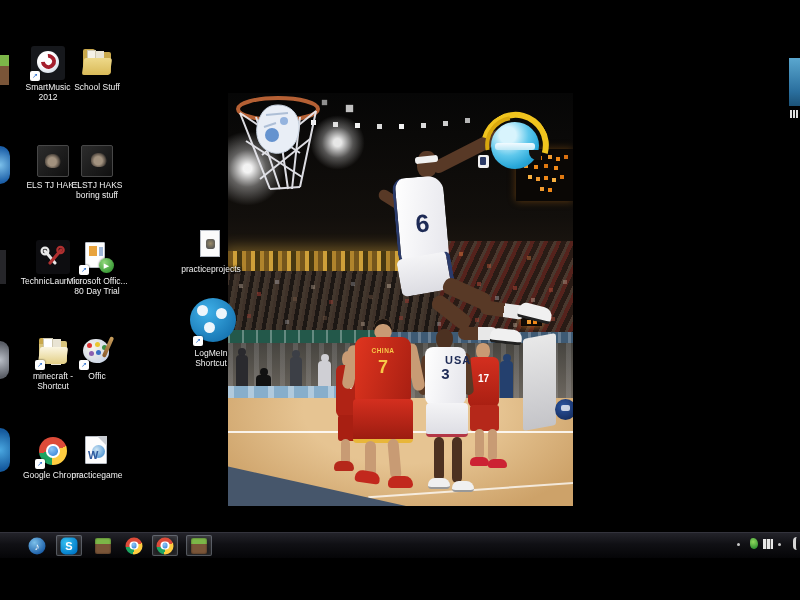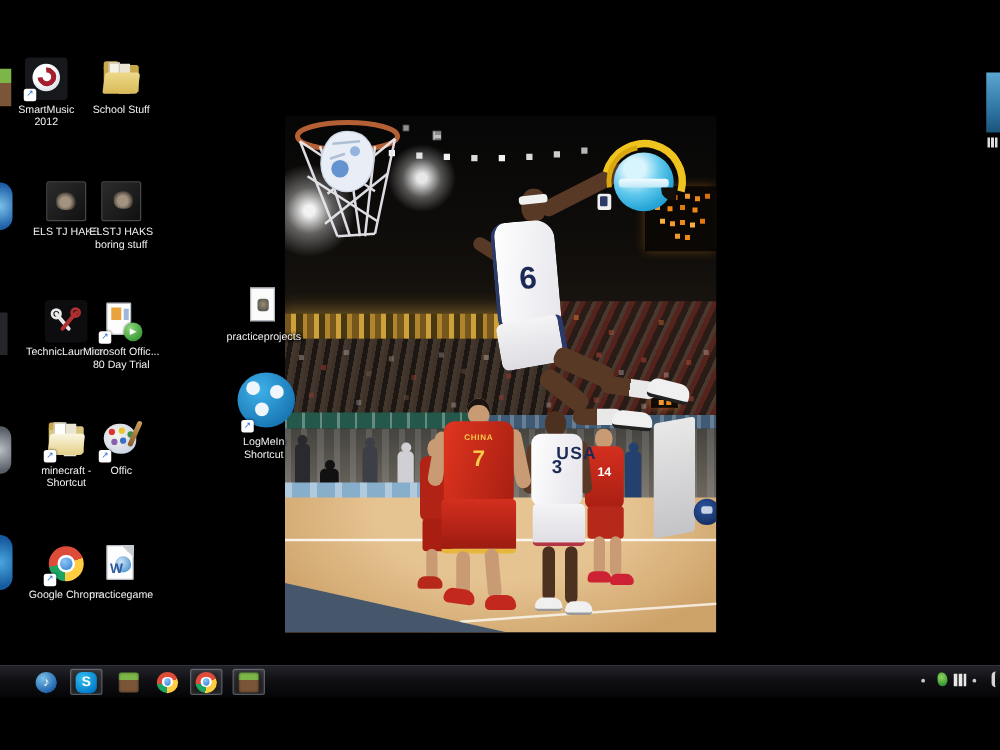--- a/index.html
+++ b/index.html
@@ -235,35 +235,35 @@
       <span class="jersey-txt" style="top:14px;font-size:11px;color:#fff;">4</span>
     </div>
     <div class="abs" style="left:110px;top:322px;width:24px;height:26px;background:#a81f12;border-radius:3px;"></div>
     <div class="limb skin" style="left:113px;top:346px;width:9px;height:26px;"></div>
     <div class="shoe" style="left:106px;top:368px;width:20px;height:10px;background:#b5281a;"></div>
   </div>
 
   <div>
     <div class="abs" style="left:248px;top:250px;width:14px;height:16px;border-radius:45%;background:#c89b74;"></div>
     <div class="abs" style="left:240px;top:264px;width:31px;height:50px;border-radius:6px;background:linear-gradient(#d42f1f,#a81f12);">
-      <span class="jersey-txt" style="top:16px;font-size:10px;color:#fff;">14</span>
+      <span class="jersey-txt" style="top:16px;font-size:10px;color:#fff;">17</span>
     </div>
     <div class="abs" style="left:242px;top:312px;width:29px;height:26px;background:#b5281a;border-radius:3px;"></div>
     <div class="limb skin" style="left:247px;top:336px;width:9px;height:30px;"></div>
     <div class="limb skin" style="left:260px;top:336px;width:9px;height:32px;"></div>
     <div class="shoe" style="left:242px;top:364px;width:19px;height:9px;background:#c23;"></div>
     <div class="shoe" style="left:260px;top:366px;width:19px;height:9px;background:#c23;"></div>
   </div>
 
   <div>
     <div class="abs" style="left:208px;top:236px;width:17px;height:20px;border-radius:45%;background:#4c3121;"></div>
     <div class="limb dark-skin" style="left:192px;top:262px;width:10px;height:40px;transform:rotate(6deg);"></div>
     <div class="limb dark-skin" style="left:234px;top:260px;width:10px;height:42px;transform:rotate(-6deg);"></div>
     <div class="abs" style="left:197px;top:254px;width:41px;height:58px;border-radius:8px;background:linear-gradient(100deg,#fff,#e4e4ea);">
-      <span class="jersey-txt" style="top:7px;font-size:14px;letter-spacing:1px;color:#1d2a55;padding-left:20px;">USA</span>
+      <span class="jersey-txt" style="top:7px;font-size:11px;letter-spacing:1px;color:#1d2a55;padding-left:20px;">USA</span>
       <span class="jersey-txt" style="top:18px;font-size:15px;color:#1d2a55;">3</span>
     </div>
     <div class="abs" style="left:198px;top:310px;width:42px;height:34px;background:linear-gradient(#f4f4f6,#dedee4);border-radius:4px;border-bottom:3px solid #b33646;"></div>
     <div class="limb" style="left:206px;top:344px;width:10px;height:44px;background:#4c3121;"></div>
     <div class="limb" style="left:224px;top:344px;width:10px;height:46px;background:#4c3121;"></div>
     <div class="shoe" style="left:200px;top:385px;width:22px;height:11px;background:#f0f0f0;border-bottom:2px solid #999;"></div>
     <div class="shoe" style="left:224px;top:388px;width:22px;height:11px;background:#f0f0f0;border-bottom:2px solid #999;"></div>
   </div>
 
   <div>
@@ -307,21 +307,21 @@
     <div class="notch"></div>
   </div>
 </div>
 
 <div class="sliver" style="top:55px;width:9px;height:30px;background:linear-gradient(#7cb648 0 38%,#7a5538 38%);"></div>
 <div class="sliver" style="top:146px;width:10px;height:38px;border-radius:0 19px 19px 0;background:radial-gradient(circle at 0 50%,#7cc0ea,#1c5fa8 80%);"></div>
 <div class="sliver" style="top:250px;width:6px;height:34px;background:#26262a;"></div>
 <div class="sliver" style="top:341px;width:9px;height:38px;border-radius:0 19px 19px 0;background:radial-gradient(circle at 0 50%,#b9bec6,#5a5e66 80%);"></div>
 <div class="sliver" style="top:428px;width:10px;height:44px;border-radius:0 22px 22px 0;background:radial-gradient(circle at 0 50%,#4aa7e0,#155a9e 80%);"></div>
 
-<div class="dicon" style="left:16px;top:48px;">
+<div class="dicon" style="left:27px;top:48px;">
   <div class="img">
       <div class="sm-box"></div>
     <div class="sm-circ"></div>
       <div class="sm-swirl"></div>
     <div class="sc">↗</div>
     </div>
   <div class="lbl">SmartMusic 2012</div>
 </div>
 
 <div class="dicon" style="left:76px;top:48px;">

